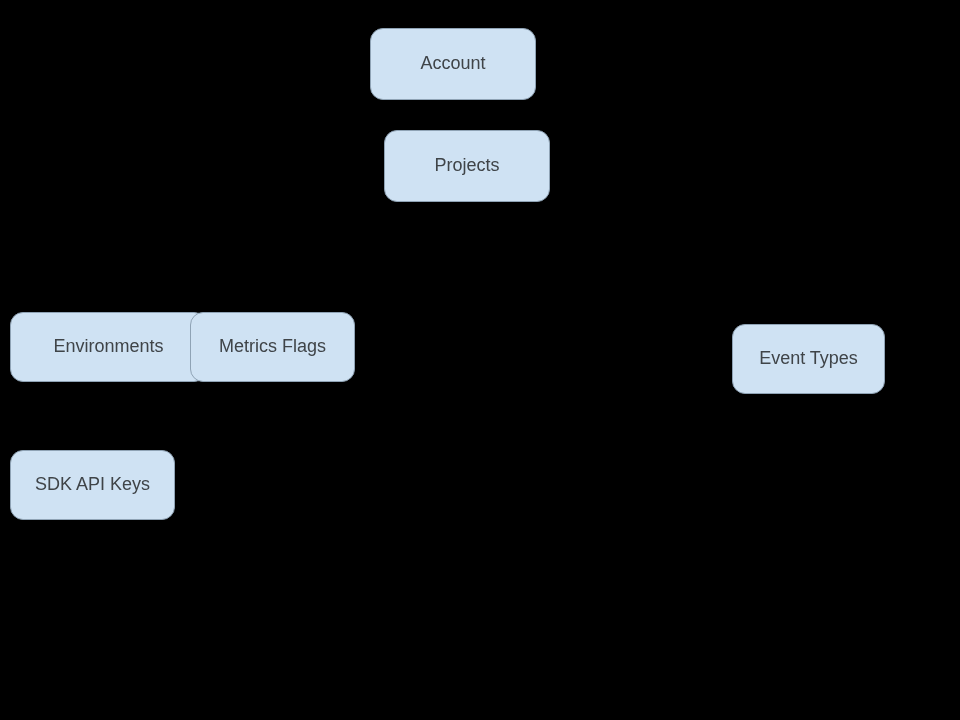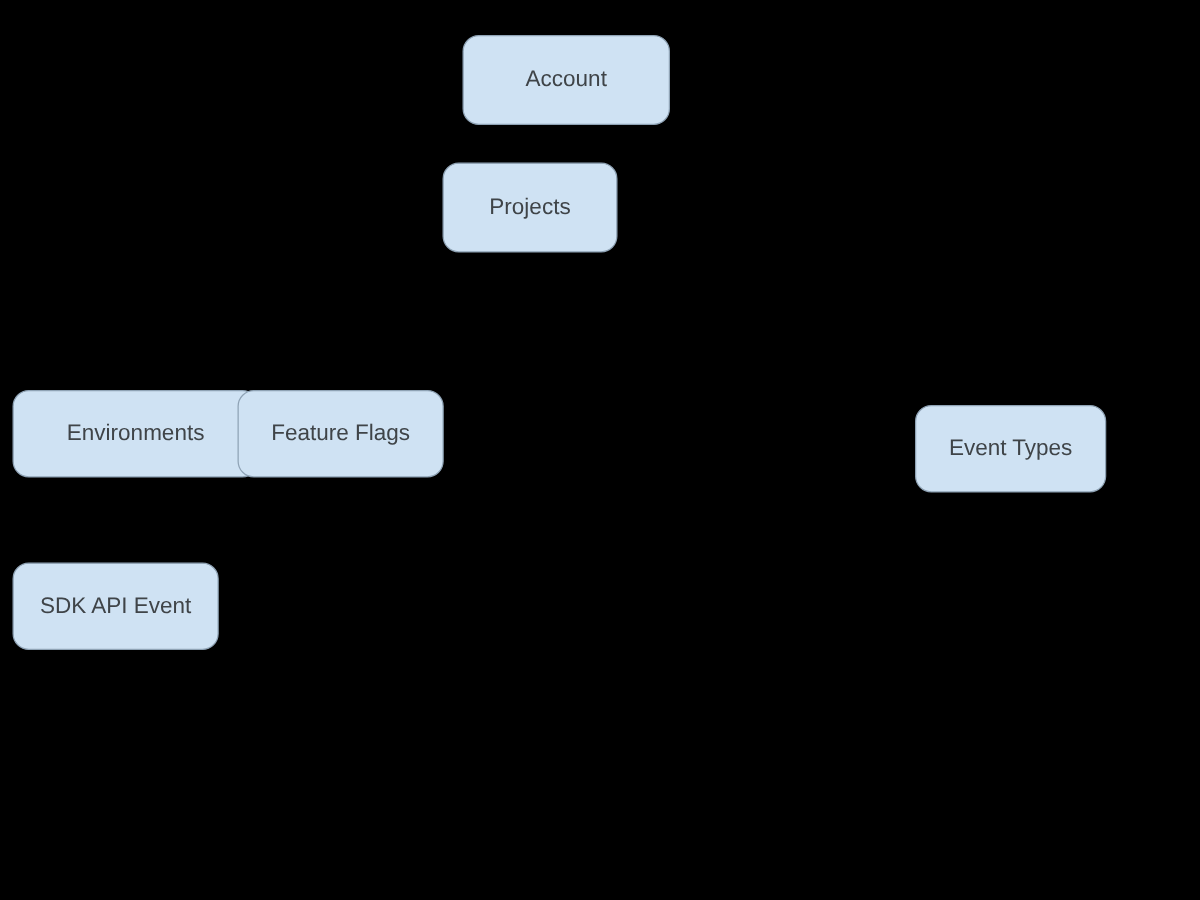--- a/index.html
+++ b/index.html
@@ -31,21 +31,21 @@
   }
   .node .node-label {
     font-size: 18px;
     line-height: 1.2;
     color: var(--node-text, #3f4448);
     white-space: nowrap;
     text-align: center;
   }
   
   .n-account       { left: 370px; top:  28px; width: 166px; height: 72px; }
-  .n-projects      { left: 354px; top: 130px; width: 140px; height: 72px; justify-content: center; }
+  .n-projects      { left: 384px; top: 130px; width: 166px; height: 72px; justify-content: center; }
   .n-environments  { left:  10px; top: 312px; width: 197px; height: 70px; }
   .n-feature-flags { left: 190px; top: 312px; width: 165px; height: 70px; }
   .n-segments      { left: 370px; top: 312px; width: 166px; height: 70px; }
   .n-metrics       { left: 550px; top: 312px; width: 166px; height: 70px; }
   .n-event-types   { left: 732px; top: 324px; width: 153px; height: 70px; }
   .n-sdk-api-keys  { left:  10px; top: 450px; width: 165px; height: 70px; }
 </style>
 </head>
 <body>
 
@@ -57,26 +57,26 @@
 
   <div class="node n-projects">
     <span class="node-label">Projects</span>
   </div>
 
   <div class="node n-environments">
     <span class="node-label">Environments</span>
   </div>
 
   <div class="node n-feature-flags">
-    <span class="node-label">Feature Flags</span>
+    <span class="node-label">Metrics Flags</span>
   </div>
 
 
 
   <div class="node n-event-types">
     <span class="node-label">Event Types</span>
   </div>
 
   <div class="node n-sdk-api-keys">
-    <span class="node-label">SDK API Event</span>
+    <span class="node-label">SDK API Keys</span>
   </div>
 
 </div>
 
 </body></html>

